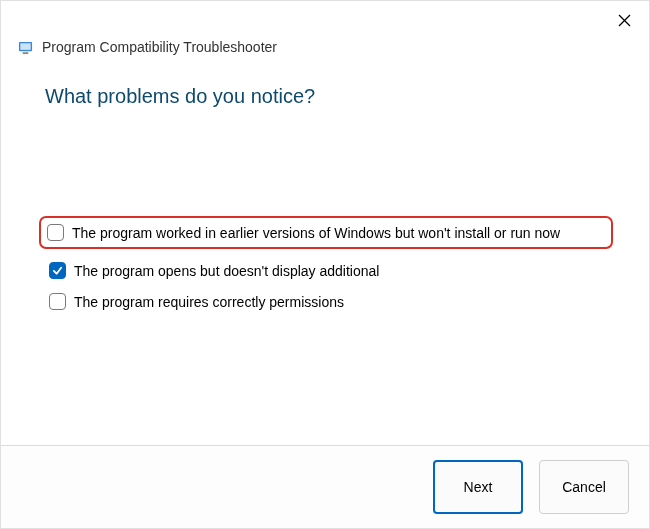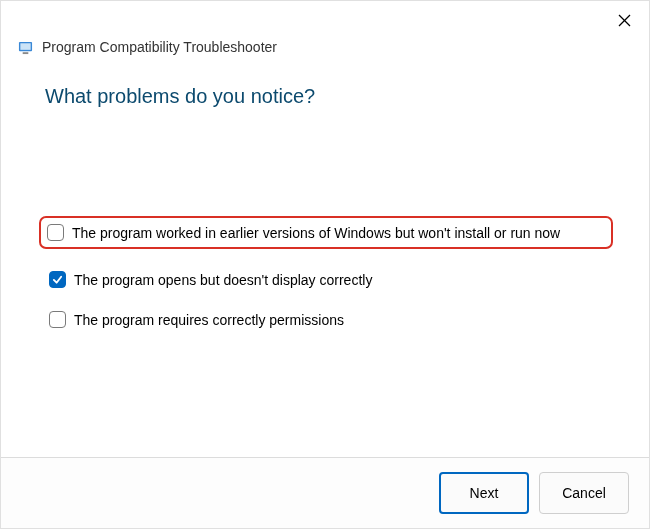--- a/index.html
+++ b/index.html
@@ -46,21 +46,21 @@
     .content {
       flex: 1;
       padding: 30px 44px 0 44px;
     }
     .question {
       color: #0c4a6e;
       font-size: 20px;
       font-weight: 400;
       margin-bottom: 108px;
     }
-    .options { display: flex; flex-direction: column; gap: 17px; }
+    .options { display: flex; flex-direction: column; gap: 8px; }
     .opt-row {
       display: flex;
       align-items: center;
       gap: 8px;
       padding: 3px 4px;
       font-size: 14px;
       color: #000;
     }
     .highlighted {
       border: 2.5px solid #d93025;
@@ -83,26 +83,26 @@
     .chk.checked {
       background: #0067c0;
       border-color: #0067c0;
     }
     .chk.checked svg { width: 11px; height: 11px; }
     .footer {
       border-top: 1px solid #dcdcdc;
       padding: 14px 20px;
       display: flex;
       justify-content: flex-end;
-      gap: 10px;
+      gap: 16px;
       background: #fdfdfd;
     }
     .btn {
       min-width: 90px;
-      padding: 12px 18px;
+      padding: 18px 18px;
       font-size: 14px;
       border: 1px solid #cfcfcf;
       border-radius: 4px;
       background: #fbfbfb;
       cursor: pointer;
       font-family: inherit;
     }
     .btn.primary { border: 2px solid #0067c0; padding: 5px 18px; }
   </style>
 </head>
@@ -137,21 +137,21 @@
         <span class="chk"></span>
         <span>The program worked in earlier versions of Windows but won't install or run now</span>
       </label>
 
       <label class="opt-row">
         <span class="chk checked">
           <svg viewBox="0 0 12 12">
             <polyline points="2,6.5 5,9.5 10,3" fill="none" stroke="#fff" stroke-width="2" stroke-linecap="round" stroke-linejoin="round"></polyline>
           </svg>
         </span>
-        <span>The program opens but doesn't display correctly</span>
+        <span>The program opens but doesn't display additional</span>
       </label>
 
       <label class="opt-row">
         <span class="chk"></span>
         <span>The program requires correctly permissions</span>
       </label>
 
 
     </div>
   </div>

